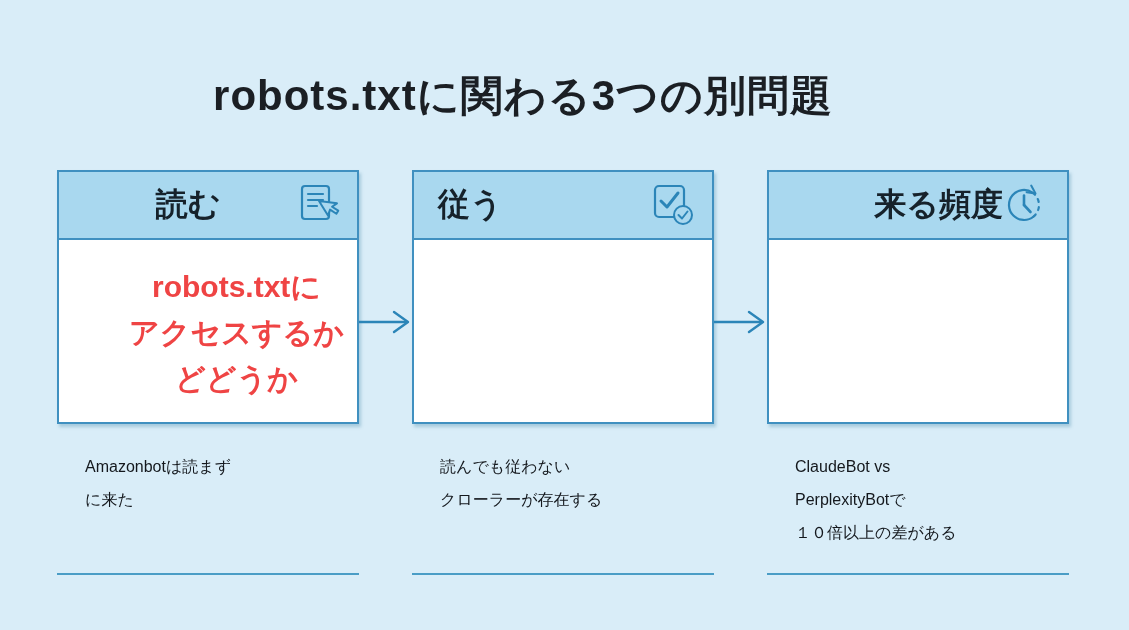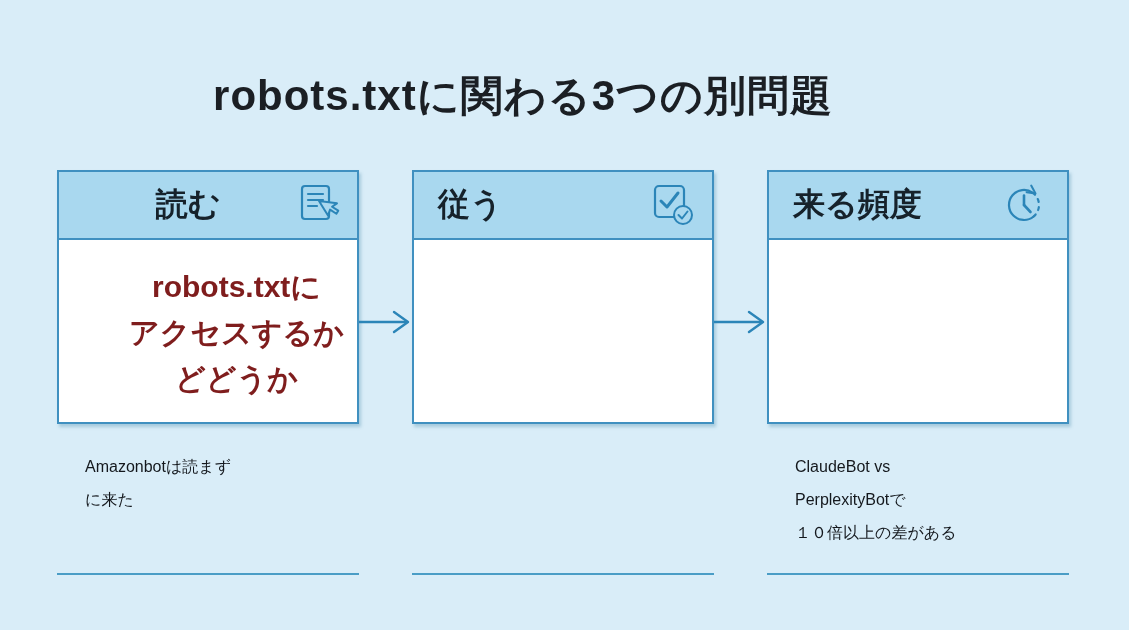--- a/index.html
+++ b/index.html
@@ -33,27 +33,27 @@
   }
   .card-header-label{
     flex:1;
     font-size:32px;font-weight:600;color:#16222b;
   }
   .card-icon{flex:0 0 auto;display:flex;align-items:center;}
   .card-body{
     padding:24px 10px 0 28px;
     font-size:30px;font-weight:600;
     line-height:46px;
-    color:#7f1d1d;
+    color:#ef4444;
     white-space:pre-line;
     margin-left:39px;
   }
   .card-1{left:57px;text-align:center;}
   .card-2{left:412px;}
-  .card-3{left:767px;}
+  .card-3{left:767px;text-align:right;}
   .flow-arrow{position:absolute;top:308px;width:55px;height:28px;}
   .arrow-1{left:358px;}
   .arrow-2{left:713px;}
   .note{
     position:absolute;top:424px;width:302px;height:151px;
   }
   .note-1{left:57px;}
   .note-2{left:412px;}
   .note-3{left:767px;}
   .note-text{
@@ -130,20 +130,22 @@
     </span>
   </div>
 </div>
 
 <div class="note note-1">
   <div class="note-text">Amazonbotは読まず
 に来た</div>
   <div class="note-line"></div>
 </div>
 <div class="note note-2">
+  <div class="note-text">読んでも従わない
+クローラーが存在する</div>
   <div class="note-line"></div>
 </div>
 <div class="note note-3">
   <div class="note-text">ClaudeBot vs
 PerplexityBotで
 １０倍以上の差がある</div>
   <div class="note-line"></div>
 </div>
 
 </body></html>

